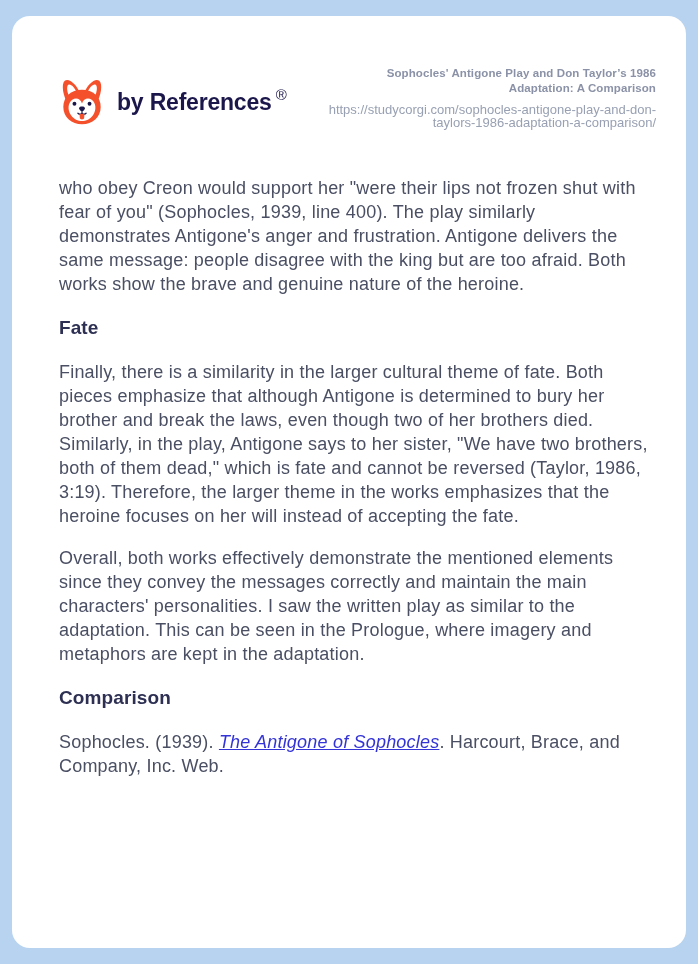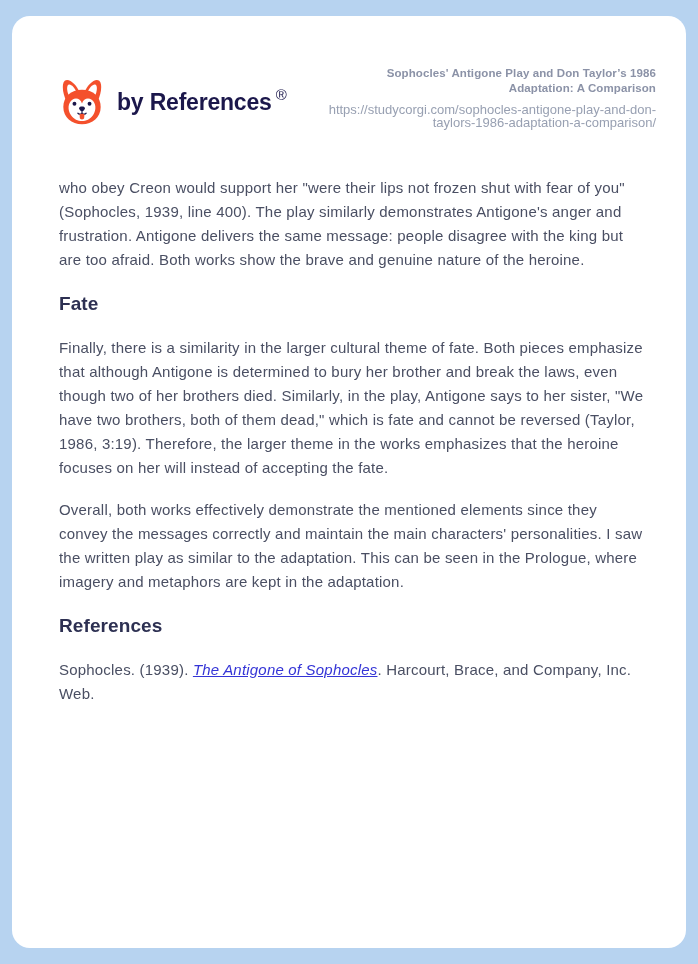--- a/index.html
+++ b/index.html
@@ -61,21 +61,21 @@
     margin-top: 7px;
     font-size: 13px;
     line-height: 13px;
     color: #98a0b2;
     text-decoration: none;
     overflow-wrap: anywhere;
   }
   
   .content { margin-top: 46px; }
   .content p {
-    font-size: 15px;
+    font-size: 18px;
     line-height: 24px;
     letter-spacing: 0.2px;
     color: #4a4f63;
     margin: 0 8px 18px 0;
   }
   .content h2 {
     font-size: 19px;
     line-height: 22px;
     font-weight: 700;
     color: #2d3052;
@@ -133,20 +133,20 @@
 
   <main class="content">
 
     <p>who obey Creon would support her "were their lips not frozen shut with fear of you" (Sophocles, 1939, line 400). The play similarly demonstrates Antigone's anger and frustration. Antigone delivers the same message: people disagree with the king but are too afraid. Both works show the brave and genuine nature of the heroine.</p>
 
     <h2>Fate</h2>
     <p>Finally, there is a similarity in the larger cultural theme of fate. Both pieces emphasize that although Antigone is determined to bury her brother and break the laws, even though two of her brothers died. Similarly, in the play, Antigone says to her sister, "We have two brothers, both of them dead," which is fate and cannot be reversed (Taylor, 1986, 3:19). Therefore, the larger theme in the works emphasizes that the heroine focuses on her will instead of accepting the fate.</p>
 
     <p>Overall, both works effectively demonstrate the mentioned elements since they convey the messages correctly and maintain the main characters' personalities. I saw the written play as similar to the adaptation. This can be seen in the Prologue, where imagery and metaphors are kept in the adaptation.</p>
 
-    <h2>References</h2>
+    <h2>Comparison</h2>
 
     <p class="ref"><span>Sophocles. (1939). </span><a class="ref-link">The Antigone of Sophocles</a><span>. Harcourt, Brace, and Company, Inc. Web.</span></p>
 
 
   </main>
 
 </div>
 
 </body></html>

